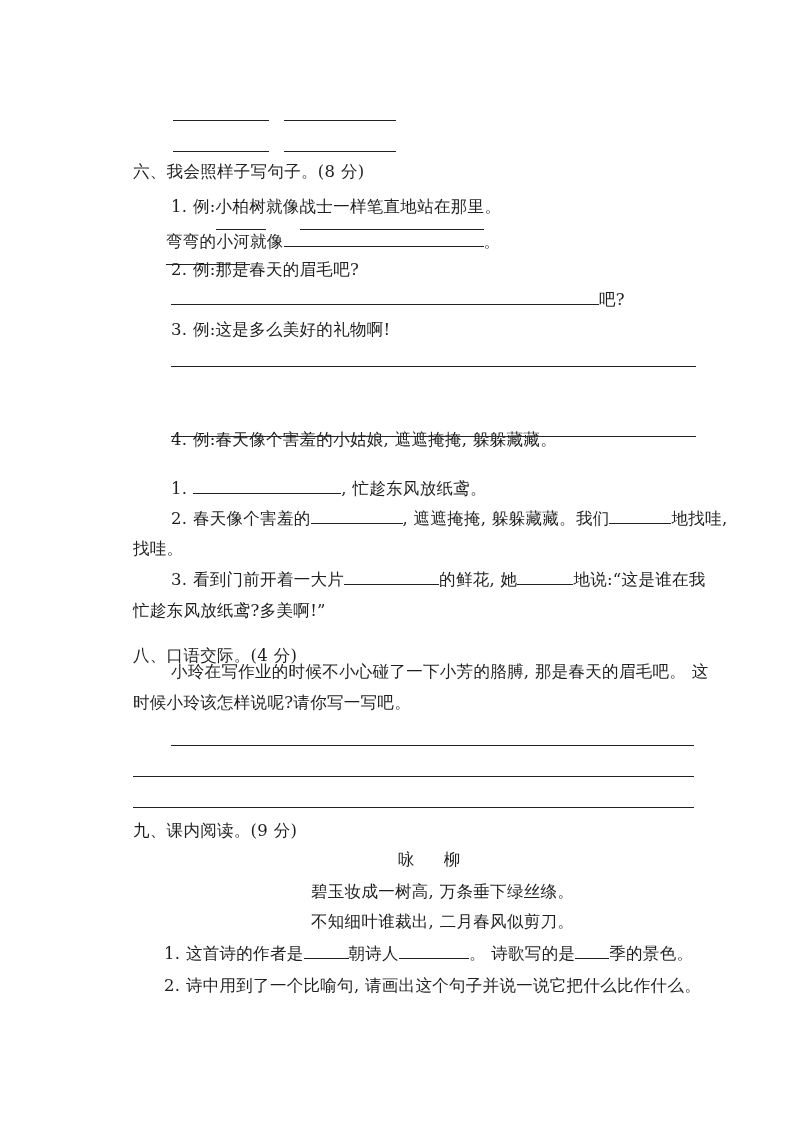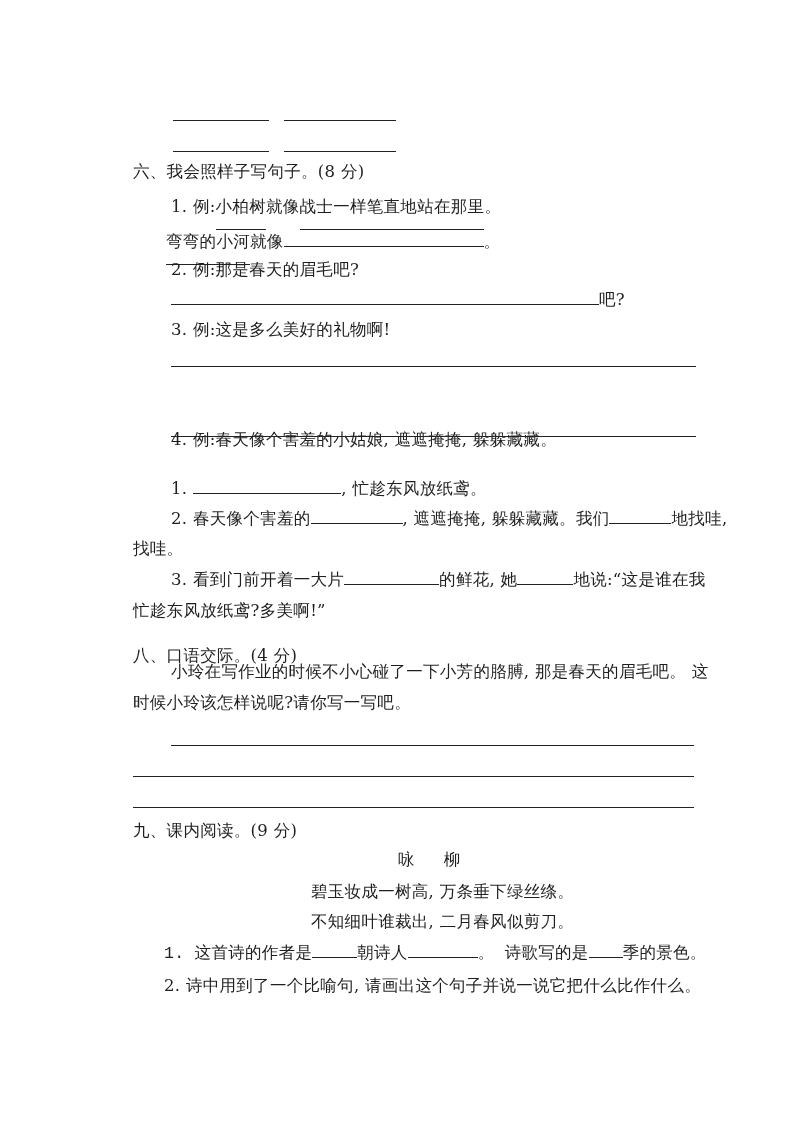--- a/index.html
+++ b/index.html
@@ -94,19 +94,19 @@
   <div class="rule" style="left:112px; top:807px; width:561px;"></div>
 
   <div class="line" style="left:112px; top:820px;">九、课内阅读。(9 分)</div>
 
   <div class="line" style="left:377px; top:849px;">
     <span>咏</span><span class="spacer" style="width:29px;"></span><span>柳</span>
   </div>
   <div class="line" style="left:290px; top:881px;">碧玉妆成一树高, 万条垂下绿丝绦。</div>
   <div class="line" style="left:290px; top:911px;">不知细叶谁裁出, 二月春风似剪刀。</div>
 
-  <div class="line" style="left:143px; top:943px;font-family:Liberation Mono, monospace;">
+  <div class="line" style="left:143px; top:943px;">
     <span>1. 这首诗的作者是</span><span class="blank" style="width:45px;"></span><span>朝诗人</span><span class="blank" style="width:70px;"></span><span>。 诗歌写的是</span><span class="blank" style="width:34px;"></span><span>季的景色。</span>
   </div>
 
   <div class="line" style="left:143px; top:975px;">2. 诗中用到了一个比喻句, 请画出这个句子并说一说它把什么比作什么。</div>
 
 </div>
 
 </body></html>

